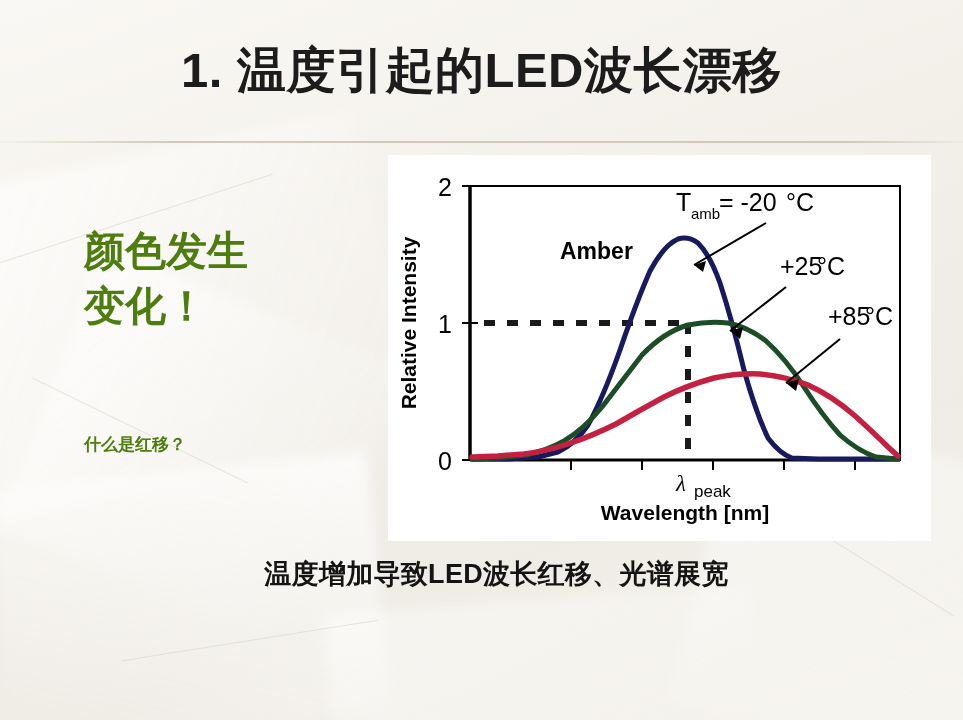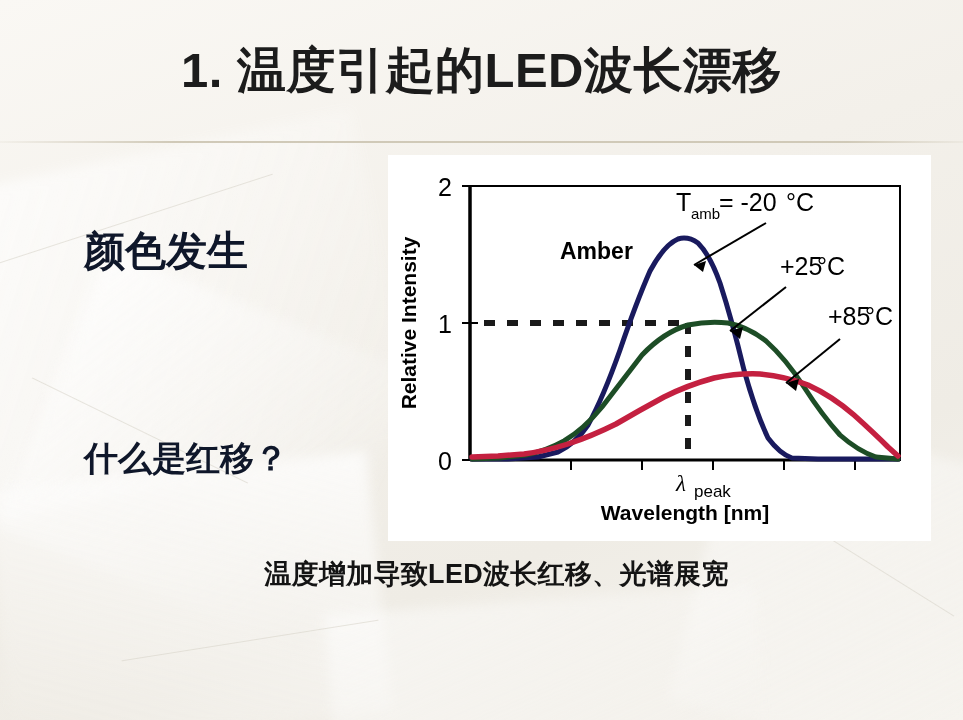--- a/index.html
+++ b/index.html
@@ -72,32 +72,32 @@
   }
 
   
   .lead-text {
     position: absolute;
     left: 84px;
     top: 224px;
     font-size: 41px;
     font-weight: bold;
     line-height: 1.34;
-    color: #0f172a;
+    color: #4d7c0f;
     font-family: "Liberation Sans", sans-serif;
   }
   .lead-text .l2 { display: block; }
 
   .question-text {
     position: absolute;
     left: 84px;
     top: 430px;
-    font-size: 34px;
+    font-size: 17px;
     line-height: 1.72;
-    color: #0f172a;
+    color: #4d7c0f;
     font-family: "Liberation Serif", serif;
     font-weight: bold;
   }
   .question-text span { display: block; }
 
   
   .chart-card {
     position: absolute;
     left: 388px;
     top: 155px;
@@ -139,20 +139,21 @@
   <div class="bg-vein v2"></div>
   <div class="bg-vein v3"></div>
   <div class="bg-vein v4"></div>
 
   <div class="divider"></div>
 
   <div class="title">1. 温度引起的LED波长漂移</div>
 
   <div class="lead-text">
     <span class="l1">颜色发生</span>
+    <span class="l2">变化！</span>
   </div>
 
   <div class="question-text">
     <span>什么是红移？</span>
   </div>
 
   <div class="chart-card">
     <div class="chart-inner">
       <svg class="chart-svg" width="543" height="386" viewBox="0 0 543 386">
 

